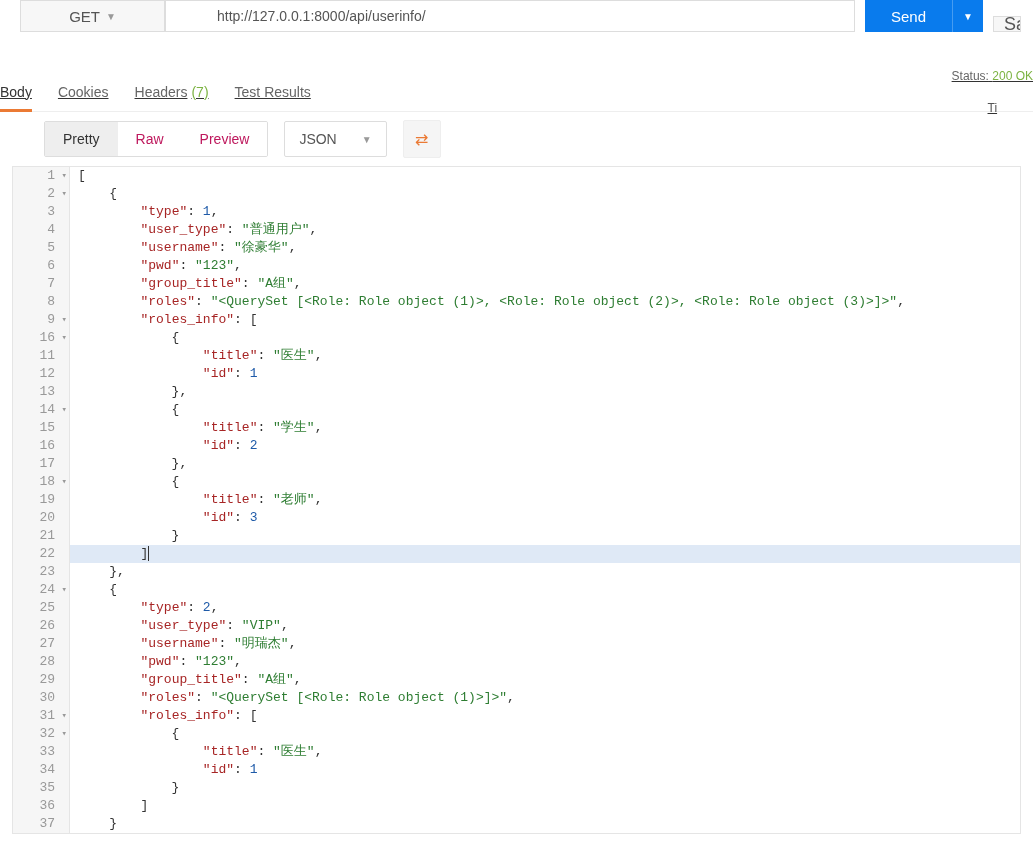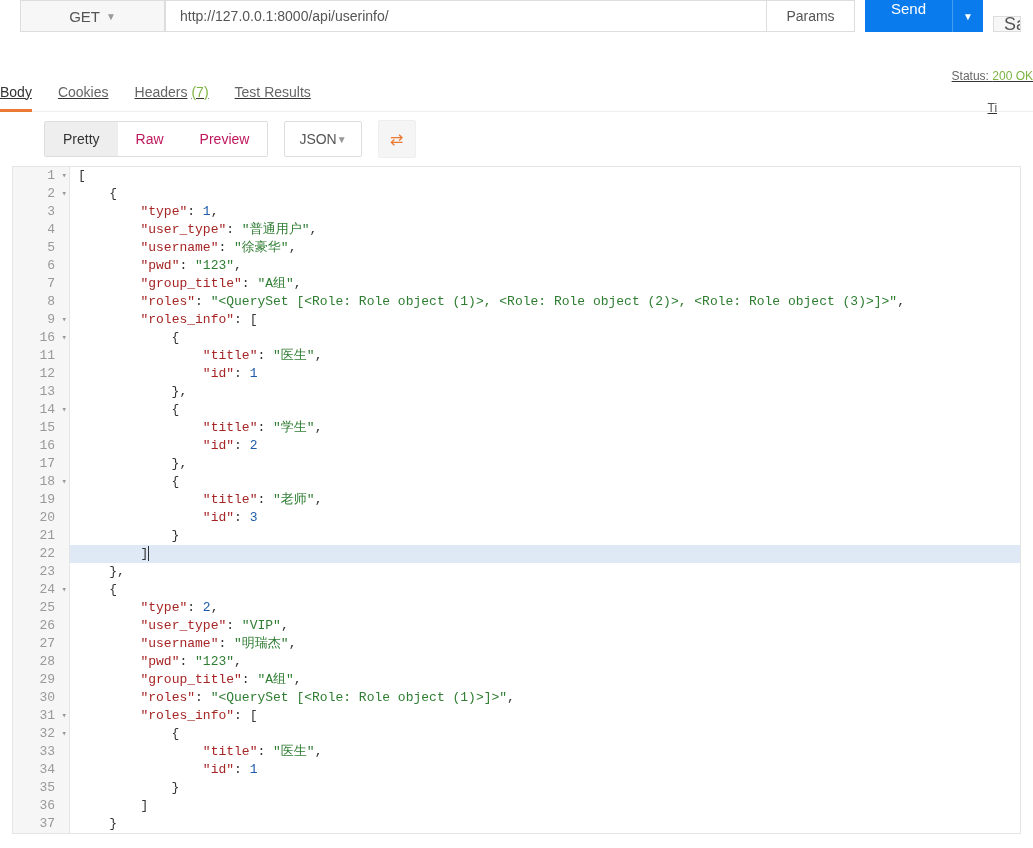--- a/index.html
+++ b/index.html
@@ -1,39 +1,39 @@
 <!DOCTYPE html>
 <html><head>
 <meta charset="utf-8">
 <style>
 * { margin:0; padding:0; box-sizing:border-box; }
 body { font-family: -apple-system, BlinkMacSystemFont, "Segoe UI", Helvetica, Arial, sans-serif; font-size:13px; color:#333; background:#fff; overflow:hidden; width:1033px; height:848px; }
 .topbar { display:flex; padding:0 12px 0 20px; gap:10px; align-items:stretch; height:32px; }
 .method-select { width:145px; border:1px solid #ddd; background:#f7f7f7; display:flex; align-items:center; justify-content:center; gap:6px; color:#555; font-size:15px; cursor:pointer; }
 .method-select .chev { font-size:10px; color:#999; }
 .url-input { flex:1; border:1px solid #ddd; background:#fff; display:flex; align-items:center; }
-.url-text { flex:1; padding:0 14px; font-size:14px; color:#555; outline:none; border:none; width:100%; height:100%; font-family:inherit; }
+.url-text { flex:1; padding:0 14px; font-size:14px; color:#555; outline:none; border:none; width:100%; height:100%; font-family:inherit;margin-left:37px; }
 .params-btn { width:88px; border-top:1px solid #ddd; border-bottom:1px solid #ddd; border-right:1px solid #ddd; background:#fff; display:flex; align-items:center; justify-content:center; color:#555; font-size:14px; cursor:pointer; }
-.send-btn { width:88px; background:#097bed; color:#fff; display:flex; align-items:flex-start; justify-content:center; font-size:15px; cursor:pointer; border-right:1px solid rgba(255,255,255,.25); }
+.send-btn { width:88px; background:#097bed; color:#fff; display:flex; align-items:center; justify-content:center; font-size:15px; cursor:pointer; border-right:1px solid rgba(255,255,255,.25); }
 .send-drop { width:30px; background:#097bed; color:#fff; display:flex; align-items:center; justify-content:center; cursor:pointer; font-size:10px; }
 .save-btn { width:28px; border:1px solid #ddd; background:#f7f7f7; display:flex; align-items:center; padding-left:10px; color:#555; font-size:18px; cursor:pointer; overflow:hidden; white-space:nowrap;margin-top:16px; }
 .send-group { display:flex; }
 .tabs-row { display:flex; align-items:center; border-bottom:1px solid #eee; padding:0 0; margin-top:40px; height:40px;text-decoration:underline; }
 .tab { margin-right:26px; color:#666; font-size:14px; cursor:pointer; display:flex; align-items:center; gap:4px; height:100%; position:relative; }
 .tab.active { color:#333; }
 .tab.active::after { content:""; position:absolute; left:0; right:0; bottom:-1px; height:3px; background:#eb7a34; }
 .tab .count { color:#7cb342; }
 .status-area { margin-left:auto; display:flex; align-items:center; gap:18px; color:#666; font-size:12px;flex-direction:column; }
 .status-val { color:#7cb342; }
 .status-cut { color:#555; }
 .tool-row { display:flex; align-items:center; padding:8px 12px 8px 12px; gap:16px; }
 .seg-group { display:flex; border:1px solid #ddd; border-radius:2px; overflow:hidden;margin-left:32px; }
 .seg { padding:9px 18px; color:#be185d; font-size:14px; cursor:pointer; background:#fff; }
 .seg.active { background:#eee; color:#333; }
-.json-select { border:1px solid #ddd; border-radius:2px; padding:9px 14px; display:flex; align-items:center; gap:0; color:#555; font-size:14px; cursor:pointer; background:#fff; }
+.json-select { border:1px solid #ddd; border-radius:2px; padding:9px 14px; display:flex; align-items:center; gap:25px; color:#555; font-size:14px; cursor:pointer; background:#fff; }
 .wrap-btn { width:38px; height:38px; border:1px solid #eee; border-radius:2px; background:#f5f5f5; display:flex; align-items:center; justify-content:center; cursor:pointer; }
 .wrap-icon { color:#eb7a34; font-size:16px; }
 .editor { display:flex; border:1px solid #e5e5e5; margin:0 12px; font-family: Consolas, Monaco, "Courier New", monospace; font-size:13px; line-height:18px; }
 .gutter { background:#f6f6f6; color:#999; text-align:right; user-select:none; border-right:1px solid #e5e5e5; }
 .gutter-row { display:flex; align-items:center; justify-content:flex-end; height:18px; padding-right:2px; width:56px; }
 .gutter-row .num { padding-right:4px; }
 .fold { width:8px; color:#999; font-size:9px; }
 .code { flex:1; }
 .code-row { height:18px; padding-left:8px; white-space:pre; }
 .code-row.hl { background:#dfe9f6; width:100%; }
@@ -47,23 +47,20 @@
 </head>
 <body>
 
 <div class="topbar">
   <div class="method-select">
     <span>GET</span>
     <span class="chev">▼</span>
   </div>
   <div class="url-input" style="margin-left:-10px">
     <input class="url-text" value="http://127.0.0.1:8000/api/userinfo/" style="">
-  </div>
-  <div class="params-btn" style="margin-left:-10px">
-    <span>Params</span>
   </div>
   <div class="send-group">
     <div class="send-btn">
       <span>Send</span>
     </div>
     <div class="send-drop">
       <span>▼</span>
     </div>
   </div>
   <div class="save-btn">

